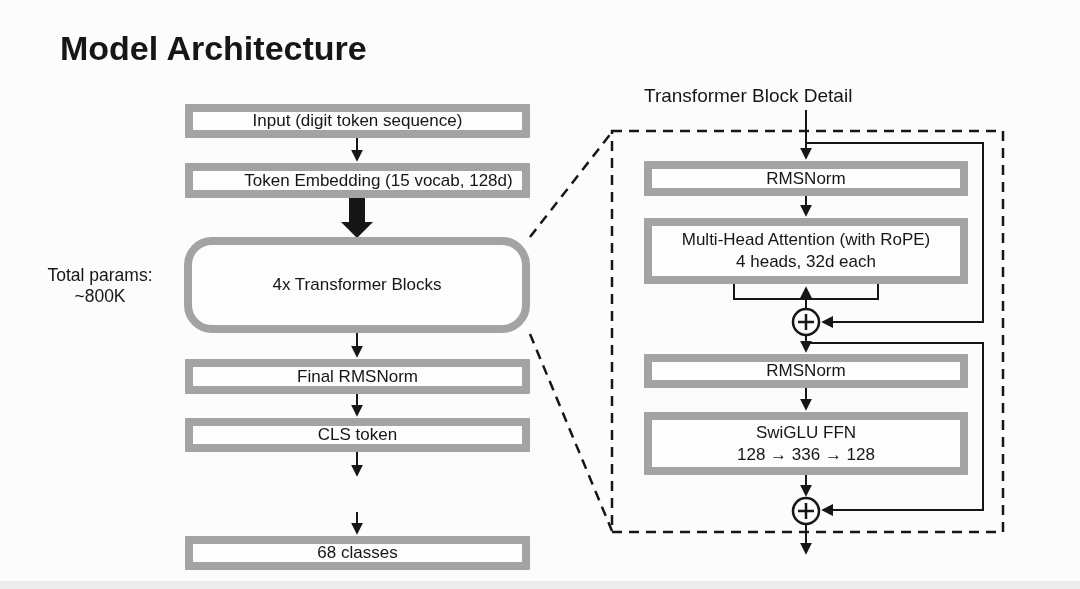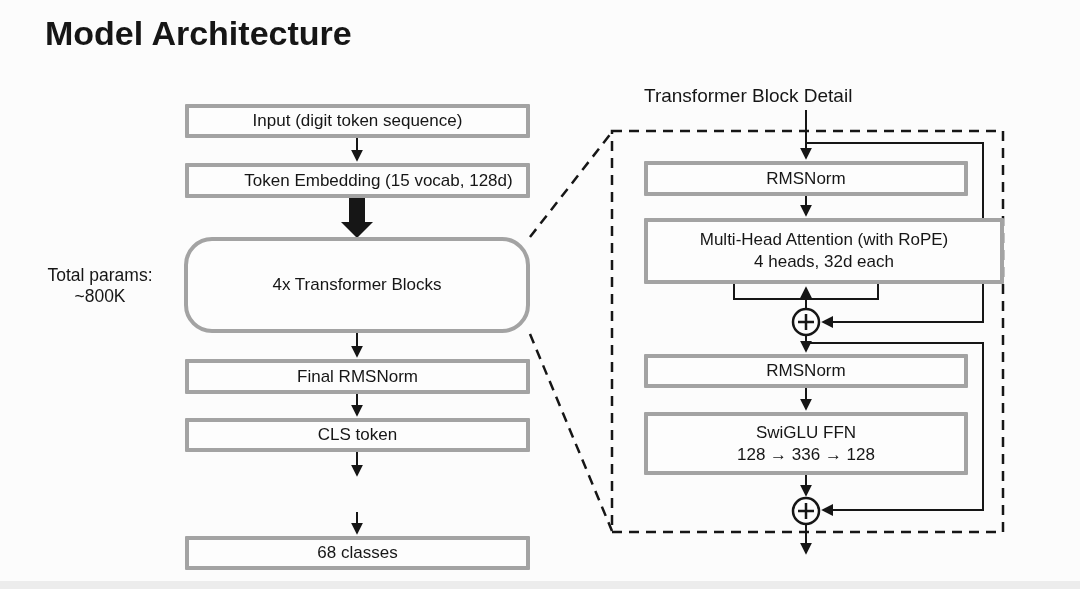--- a/index.html
+++ b/index.html
@@ -11,46 +11,46 @@
     position:relative;
     width:1080px;height:589px;
     background:#fcfcfc;
     overflow:hidden;
     color:#141414;
   }
   .wires{position:absolute;left:0;top:0;z-index:1;}
   .page-title{
     position:absolute;left:45px;top:14px;z-index:2;
     font-size:34px;font-weight:600;letter-spacing:0px;color:#161616;
-    margin:0;
+    margin:15px;
   }
   .detail-title{
     position:absolute;left:644px;top:85px;width:324px;z-index:2;
     text-align:left;font-size:19px;color:#161616;
   }
   .node{
     position:absolute;z-index:2;
     box-sizing:border-box;
-    border:4px solid #a3a3a3;border-radius:1px;
+    border:8px solid #a3a3a3;border-radius:1px;
     background:#fdfdfd;
     display:flex;flex-direction:column;align-items:center;justify-content:center;
     font-size:17px;line-height:1.28;color:#161616;
     text-align:center;
   }
   
   .n-input {left:185px;top:104px;width:345px;height:34px;}
   .n-embed {left:185px;top:163px;width:345px;height:35px;padding-left:42px;}
   .n-blocks{left:184px;top:237px;width:346px;height:96px;border-radius:28px;}
   .n-fnorm {left:185px;top:359px;width:345px;height:35px;}
   .n-cls   {left:185px;top:418px;width:345px;height:34px;}
   .n-linear{left:185px;top:478px;width:345px;height:34px;}
   .n-class {left:185px;top:536px;width:345px;height:34px;}
   
   .n-rms1  {left:644px;top:161px;width:324px;height:35px;}
-  .n-mha   {left:644px;top:218px;width:360px;height:66px;}
+  .n-mha   {left:644px;top:218px;width:324px;height:66px;}
   .n-rms2  {left:644px;top:354px;width:324px;height:34px;}
   .n-ffn   {left:644px;top:412px;width:324px;height:63px;}
   .side-label{
     position:absolute;left:25px;top:265px;width:150px;z-index:2;
     text-align:center;font-size:17.5px;line-height:1.22;color:#161616;
   }
   .bottom-band{
     position:absolute;left:0;top:581px;width:1080px;height:8px;
     background:#ececec;z-index:0;
   }

